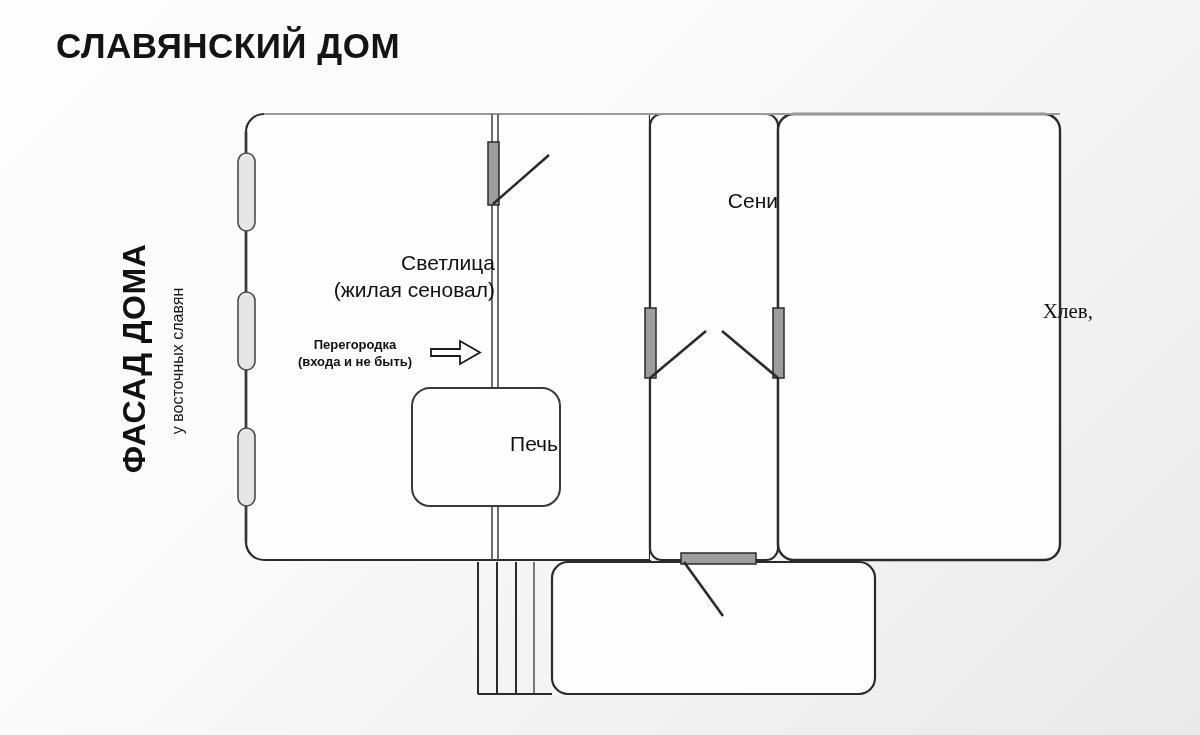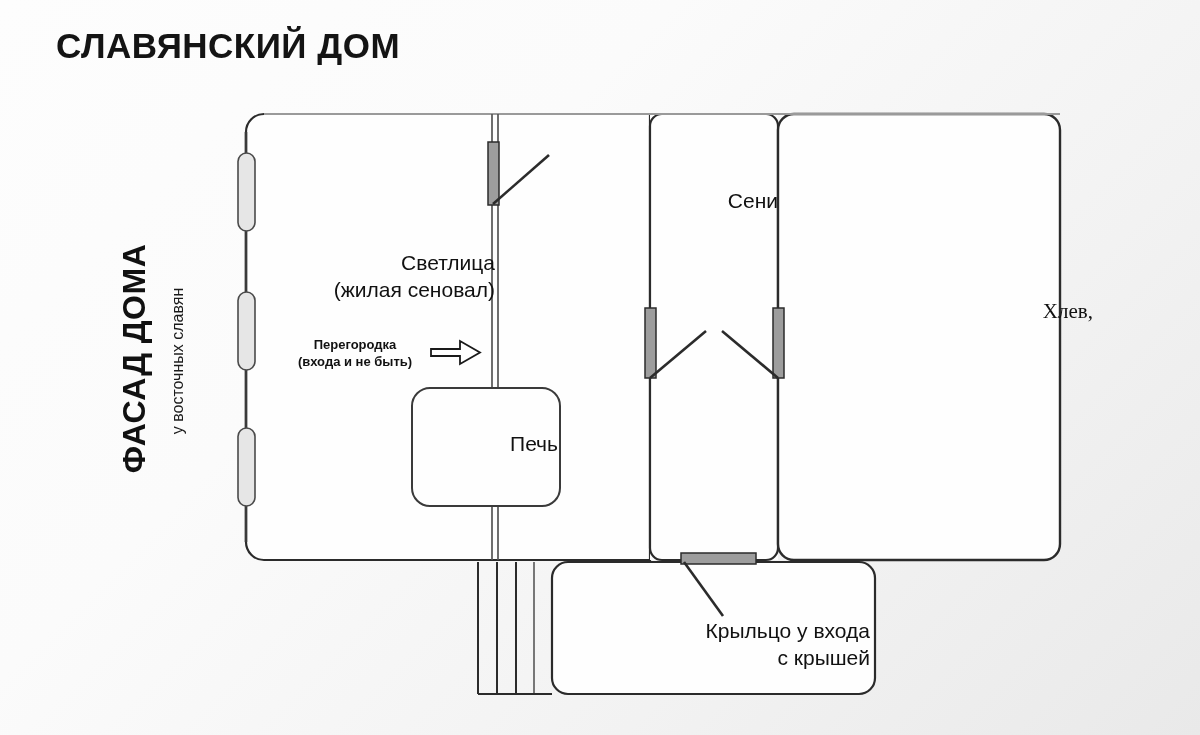--- a/index.html
+++ b/index.html
@@ -164,23 +164,19 @@
   </div>
 
   <div class="room-label" id="label-hlev">
     <div>Хлев,</div>
   </div>
 
   <div class="room-label" id="label-pech">
     <div>Печь</div>
   </div>
 
-  <div class="room-label" id="label-krylco">
-    <div>Крыльцо у входа</div>
-    <div>с крышей</div>
-  </div>
 
   <div class="small-note" id="note-peregorodka">
     <div>Перегородка</div>
     <div>(входа и не быть)</div>
   </div>
 
 </div>
 
 </body></html>

